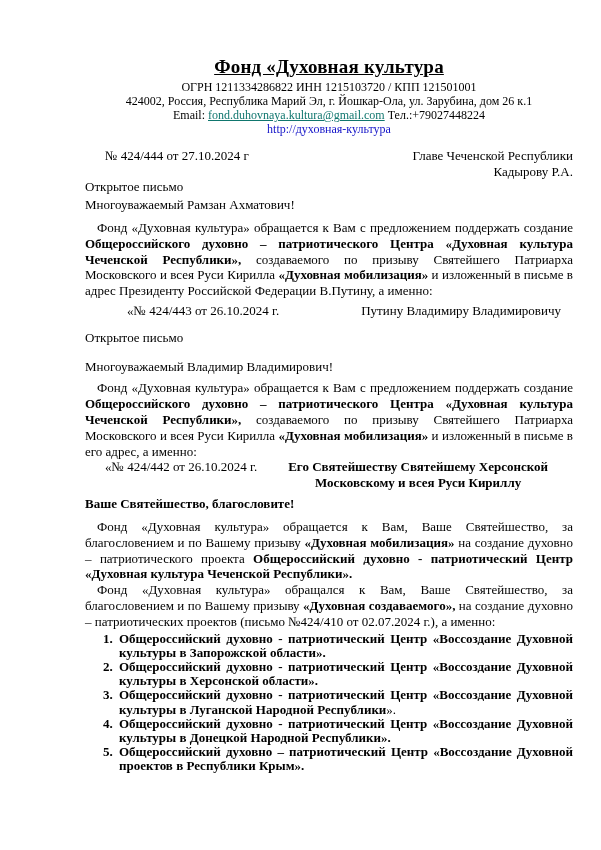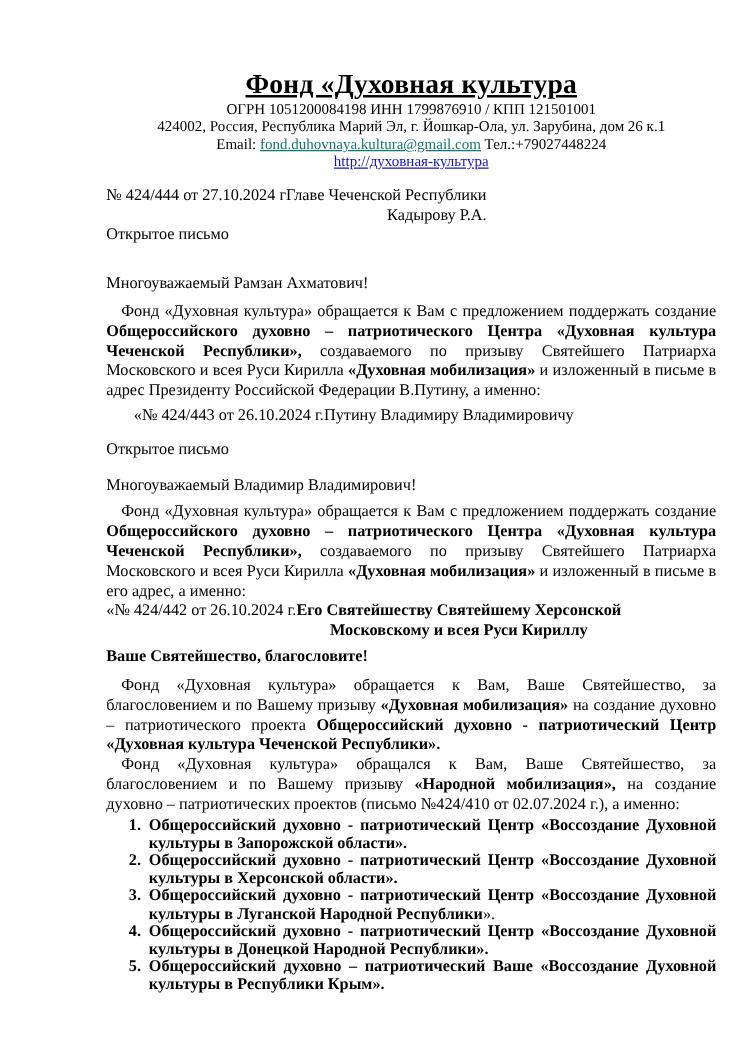--- a/index.html
+++ b/index.html
@@ -9,43 +9,43 @@
     width:601px; height:850px;
     background:#ffffff;
     color:#000000;
     font-family:"Liberation Serif","DejaVu Serif",serif;
     font-size:13px;
     padding:55px 28px 0 85px;
     overflow:hidden;
   }
   .letterhead { text-align:center; line-height:14px; }
   .org-title {
-    font-size:22px; font-weight:700;
+    font-size:19px; font-weight:700;
     text-decoration:underline;
     line-height:23px; margin-bottom:2px;
     letter-spacing:.2px;
   }
   .lh-line { font-size:12px; line-height:14px; }
   .email-link { color:#0f766e; text-decoration:underline; cursor:pointer; }
-  .site-link { color:#1414c8; text-decoration:underline; cursor:pointer; }
+  .site-link { color:#1414c8; cursor:pointer; }
 
   .b { font-weight:700; }
 
-  .ref-row { display:flex; align-items:flex-start; line-height:15.5px; }
+  .ref-row { display:flex; justify-content:space-between; align-items:flex-start; line-height:15.5px;margin-left:20px; }
   .ref-row.first { margin-top:12px; }
   .ref-num { white-space:nowrap; }
   .ref-num.indented { padding-left:22px; }
   .addr-right { text-align:right; }
   .addr-center { text-align:center; margin-right:25px; }
   .addr-center.slim { margin-right:12px; }
 
   .center-line { text-align:left; line-height:15.5px; }
   .heading-type { margin-top:0; }
   .heading-type.spaced { margin-top:12px; }
-  .salutation { margin-top:23px; }
+  .salutation { margin-top:2px; }
   .salutation.spaced { margin-top:13px; }
   .blessing { margin-top:6px; font-weight:700; }
 
   .body-para {
     text-align:justify;
     text-indent:12px;
     line-height:15.8px;
     margin-top:8px;
   }
   .body-para.tight { margin-top:0; }
@@ -56,21 +56,21 @@
   .li-num { flex:none; width:16px; margin-left:18px; font-weight:700; }
   .li-text { flex:1; text-align:justify; }
 </style>
 </head>
 <body>
 
 <div class="page">
 
   <header class="letterhead">
     <div class="org-title">Фонд «Духовная культура</div>
-    <div class="lh-line">ОГРН 1051200084198 ИНН 1799876910 / КПП 121501001</div>
+    <div class="lh-line">ОГРН 1211334286822 ИНН 1215103720 / КПП 121501001</div>
     <div class="lh-line">424002, Россия, Республика Марий Эл, г. Йошкар-Ола, ул. Зарубина, дом 26 к.1</div>
     <div class="lh-line"><span>Email: </span><a class="email-link">fond.duhovnaya.kultura@gmail.com</a><span>  Тел.:+79027448224</span></div>
     <div class="lh-line"><a class="site-link">http://духовная-культура</a></div>
   </header>
 
   <section>
     <div class="ref-row first">
       <span class="ref-num">№ 424/444 от 27.10.2024 г</span>
       <div class="addr-right">
         <div>Главе Чеченской Республики</div>
@@ -97,38 +97,38 @@
   <section>
     <div class="ref-row">
       <span class="ref-num">«№ 424/442 от 26.10.2024 г.</span>
       <div class="addr-center b">
         <div>Его Святейшеству Святейшему Херсонской</div>
         <div>Московскому и всея Руси Кириллу</div>
       </div>
     </div>
     <div class="center-line blessing">Ваше Святейшество, благословите!</div>
     <p class="body-para req"><span>Фонд «Духовная культура» обращается  к Вам, Ваше Святейшество, за благословением и по Вашему призыву </span><span class="b">«Духовная мобилизация»</span><span>  на создание  духовно – патриотического проекта </span><span class="b">Общероссийский духовно - патриотический Центр «Духовная  культура Чеченской Республики».</span></p>
-    <p class="body-para tight"><span>Фонд «Духовная культура» обращался  к Вам, Ваше Святейшество, за благословением и по Вашему призыву </span><span class="b">«Народной мобилизация»,</span><span> на создание  духовно – патриотических проектов (письмо №424/410 от 02.07.2024 г.),  а именно:</span></p>
+    <p class="body-para tight"><span>Фонд «Духовная культура» обращался  к Вам, Ваше Святейшество, за благословением и по Вашему призыву </span><span class="b">«Духовная создаваемого»,</span><span> на создание  духовно – патриотических проектов (письмо №424/410 от 02.07.2024 г.),  а именно:</span></p>
     <div class="olist">
         <div class="li-row">
           <span class="li-num">1.</span>
           <div class="li-text"><span class="b">Общероссийский духовно - патриотический Центр «Воссоздание Духовной культуры в Запорожской области».</span></div>
         </div>
         <div class="li-row">
           <span class="li-num">2.</span>
           <div class="li-text"><span class="b">Общероссийский духовно - патриотический Центр «Воссоздание Духовной культуры в Херсонской области».</span></div>
         </div>
         <div class="li-row">
           <span class="li-num">3.</span>
           <div class="li-text"><span class="b">Общероссийский духовно - патриотический Центр «Воссоздание Духовной культуры  в Луганской Народной  Республики</span><span>».</span></div>
         </div>
         <div class="li-row">
           <span class="li-num">4.</span>
           <div class="li-text"><span class="b">Общероссийский духовно - патриотический  Центр «Воссоздание Духовной культуры в Донецкой Народной Республики».</span></div>
         </div>
         <div class="li-row">
           <span class="li-num">5.</span>
-          <div class="li-text"><span class="b">Общероссийский духовно – патриотический Ваше «Воссоздание Духовной культуры в Республики Крым».</span></div>
+          <div class="li-text"><span class="b">Общероссийский духовно – патриотический Центр «Воссоздание Духовной проектов в Республики Крым».</span></div>
         </div>
       </div>
   </section>
 
 </div>
 
 </body></html>

